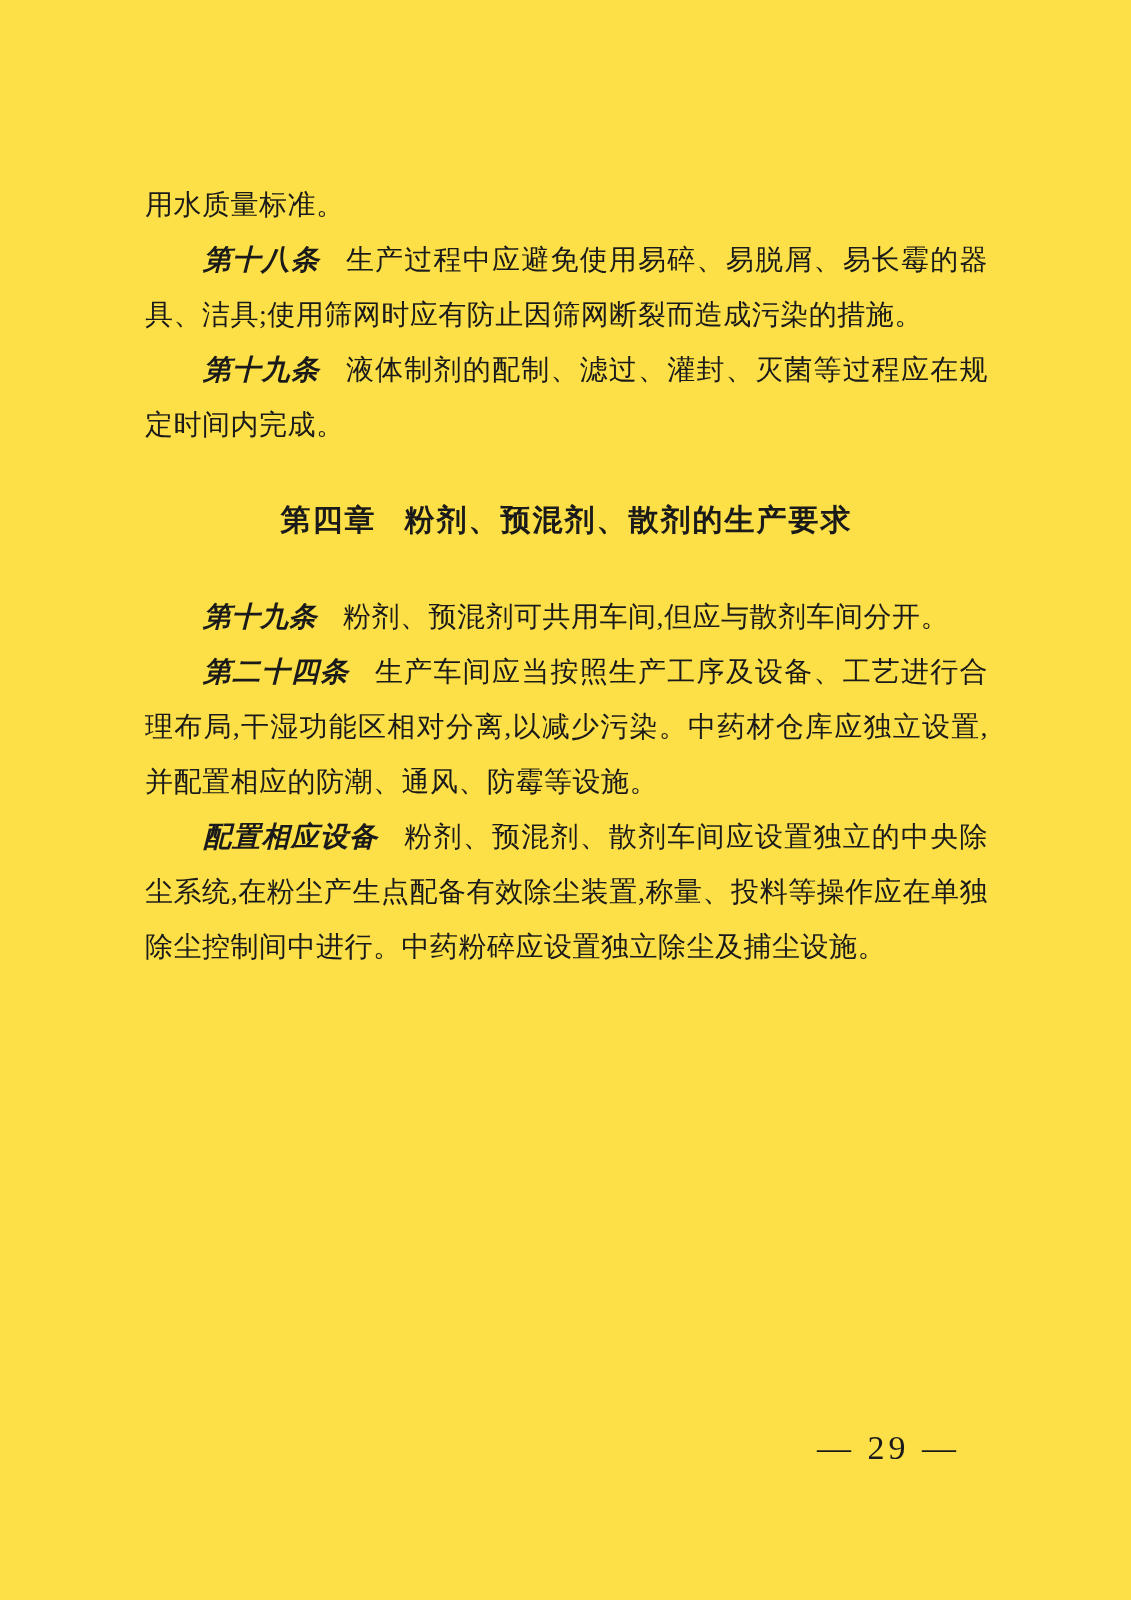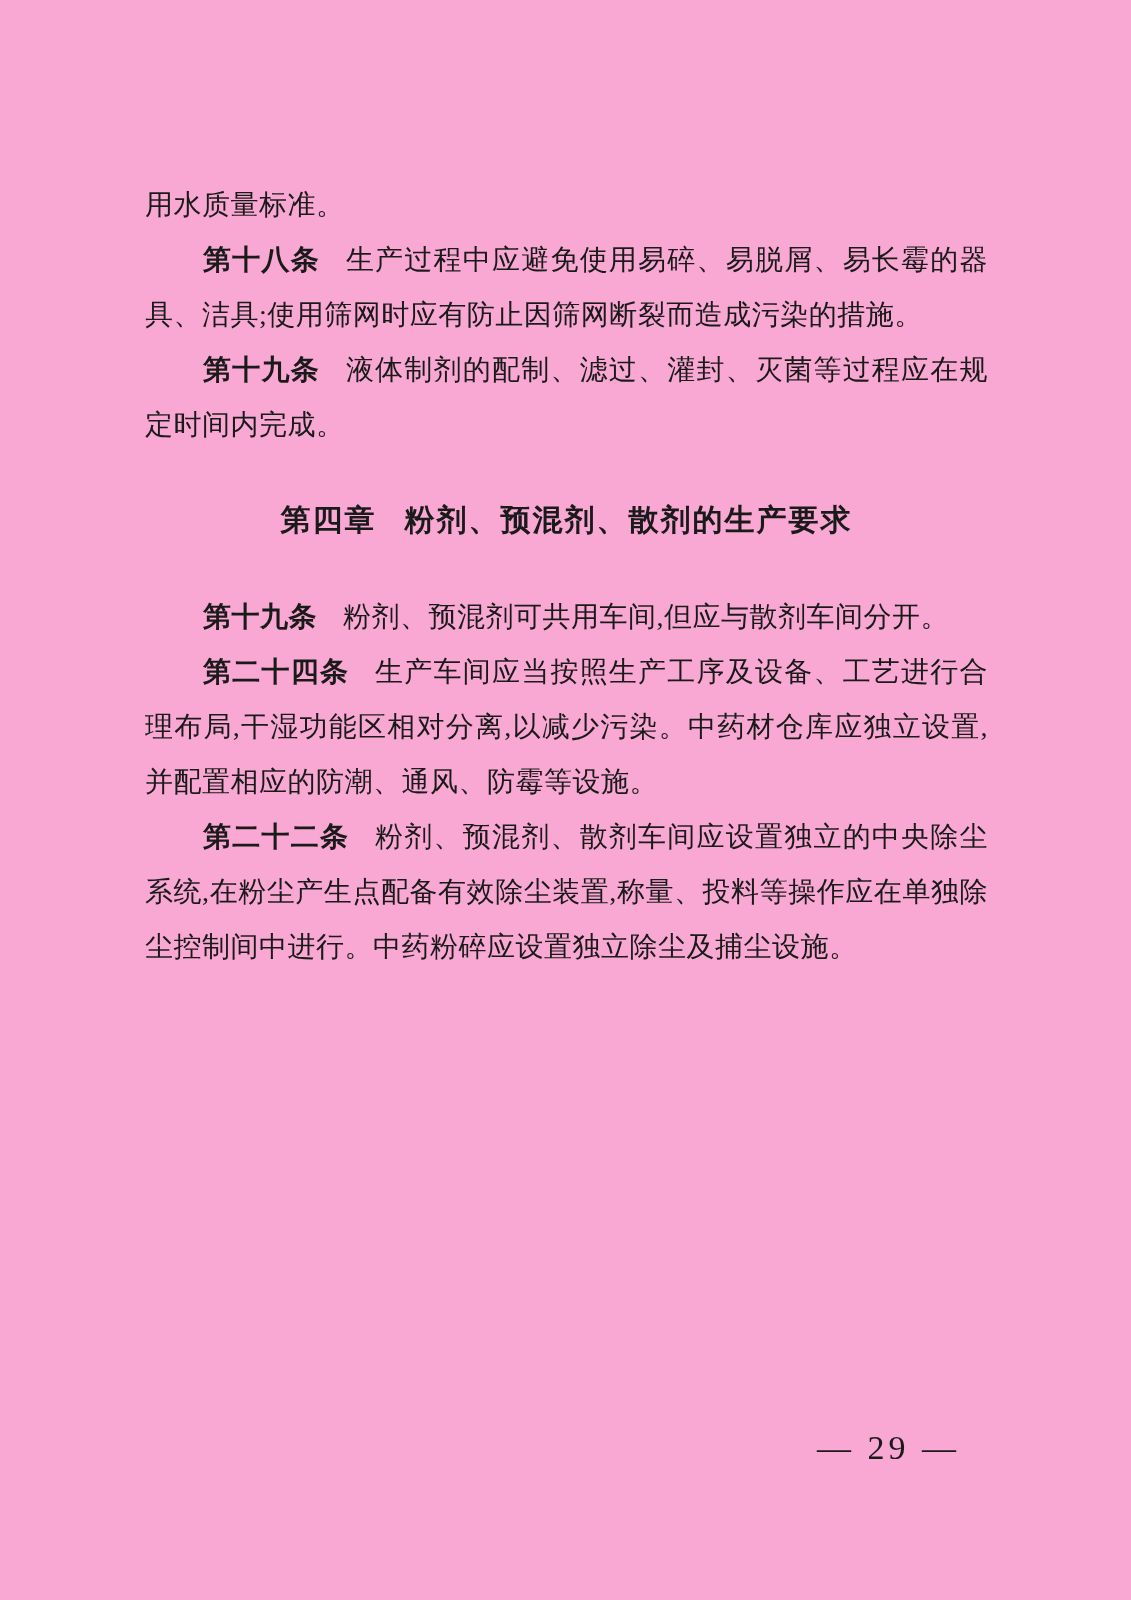--- a/index.html
+++ b/index.html
@@ -11,21 +11,21 @@
     width: 1131px;
     height: 1600px;
     position: relative;
     font-family: "Liberation Serif", "DejaVu Serif", serif;
     color: #1a1a1a;
     overflow: hidden;
   }
   .page {
     position: absolute;
     inset: 0;
-    background: #f9a8d4;
+    background: #fde047;
   }
   .content {
     position: absolute;
     left: 145px;
     top: 177px;
     width: 843px;
   }
   p.para {
     margin: 0;
     font-size: 28px;
@@ -34,20 +34,21 @@
     text-align: justify;
     text-indent: 58px;
   }
   p.para.continuation {
     text-indent: 0;
   }
   .art-num {
     font-weight: 700;
     font-family: "Liberation Sans", "DejaVu Sans", sans-serif;
     margin-right: 26px;
+    font-style: italic;
   }
   h2.chapter {
     margin: 40px 0 42px 0;
     font-size: 30px;
     line-height: 55px;
     font-weight: 700;
     font-family: "Liberation Sans", "DejaVu Sans", sans-serif;
     text-align: center;
     letter-spacing: 2px;
   }
@@ -92,21 +93,21 @@
 
     <p class="para">
       <span class="art-num">第十九条</span><span>粉剂、预混剂可共用车间,但应与散剂车间分开。</span>
     </p>
 
     <p class="para">
       <span class="art-num">第二十四条</span><span>生产车间应当按照生产工序及设备、工艺进行合理布局,干湿功能区相对分离,以减少污染。中药材仓库应独立设置,并配置相应的防潮、通风、防霉等设施。</span>
     </p>
 
     <p class="para">
-      <span class="art-num">第二十二条</span><span>粉剂、预混剂、散剂车间应设置独立的中央除尘系统,在粉尘产生点配备有效除尘装置,称量、投料等操作应在单独除尘控制间中进行。中药粉碎应设置独立除尘及捕尘设施。</span>
+      <span class="art-num">配置相应设备</span><span>粉剂、预混剂、散剂车间应设置独立的中央除尘系统,在粉尘产生点配备有效除尘装置,称量、投料等操作应在单独除尘控制间中进行。中药粉碎应设置独立除尘及捕尘设施。</span>
     </p>
 
   </div>
 
   <div class="page-footer">
     <span>— 29 —</span>
   </div>
 </div>
 
 </body></html>

